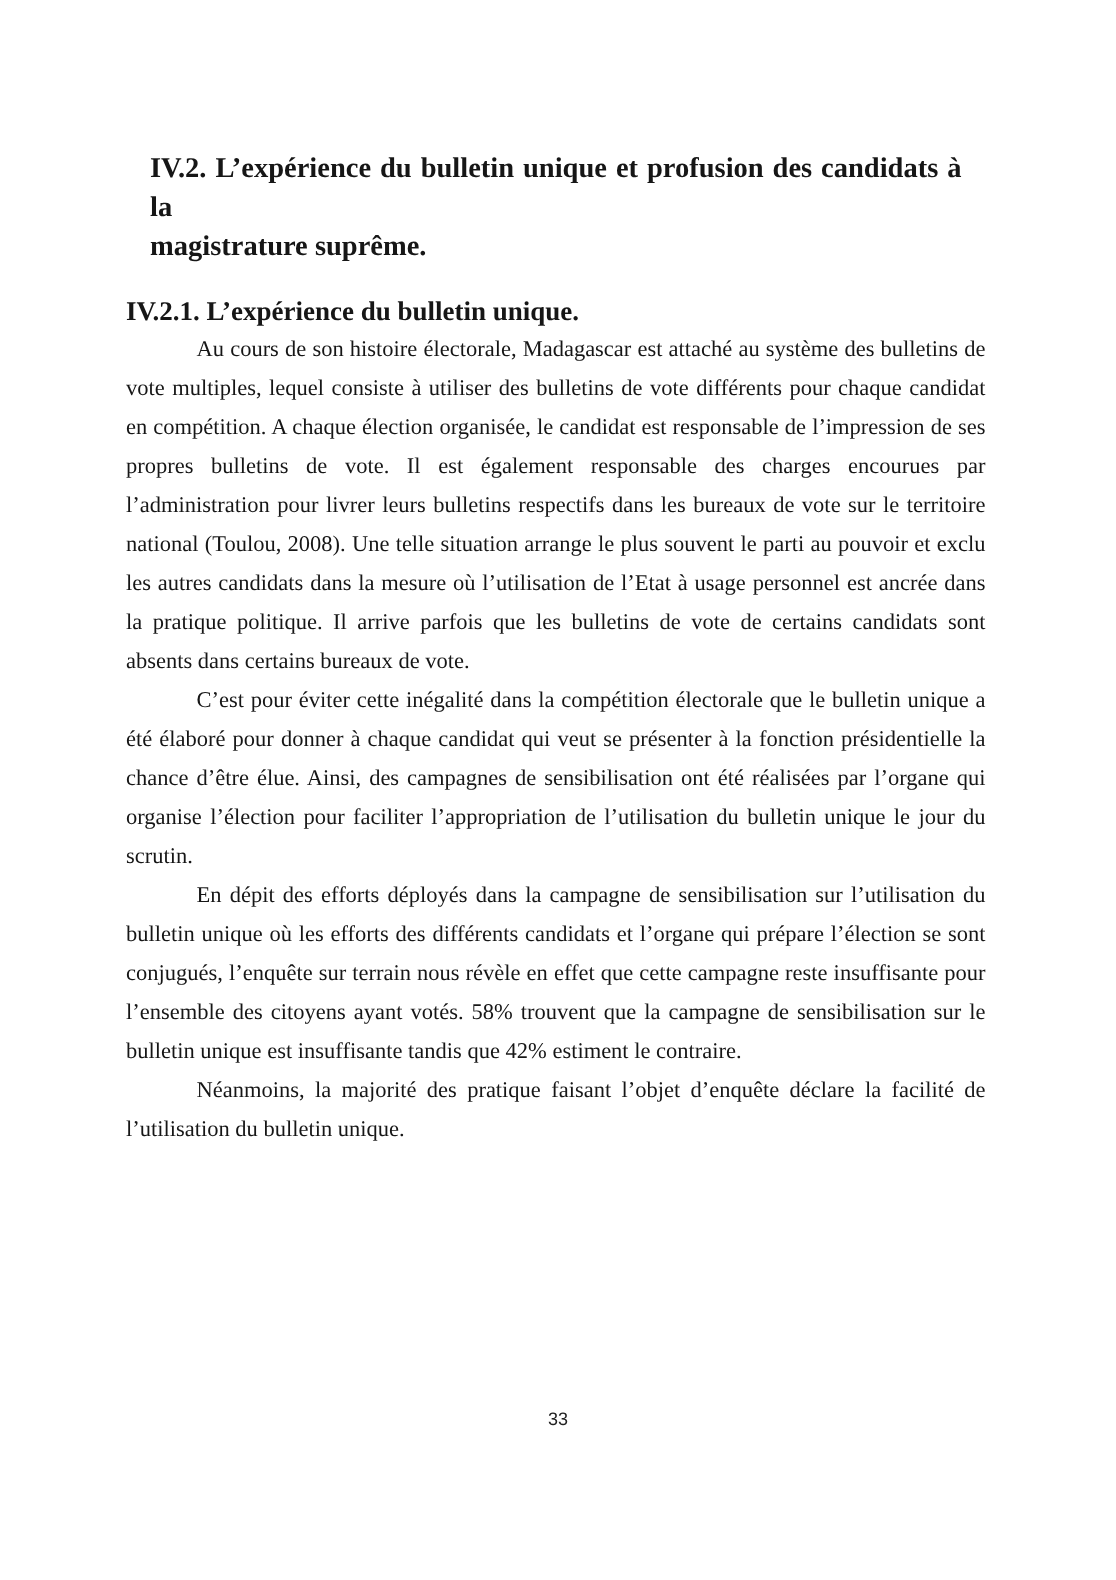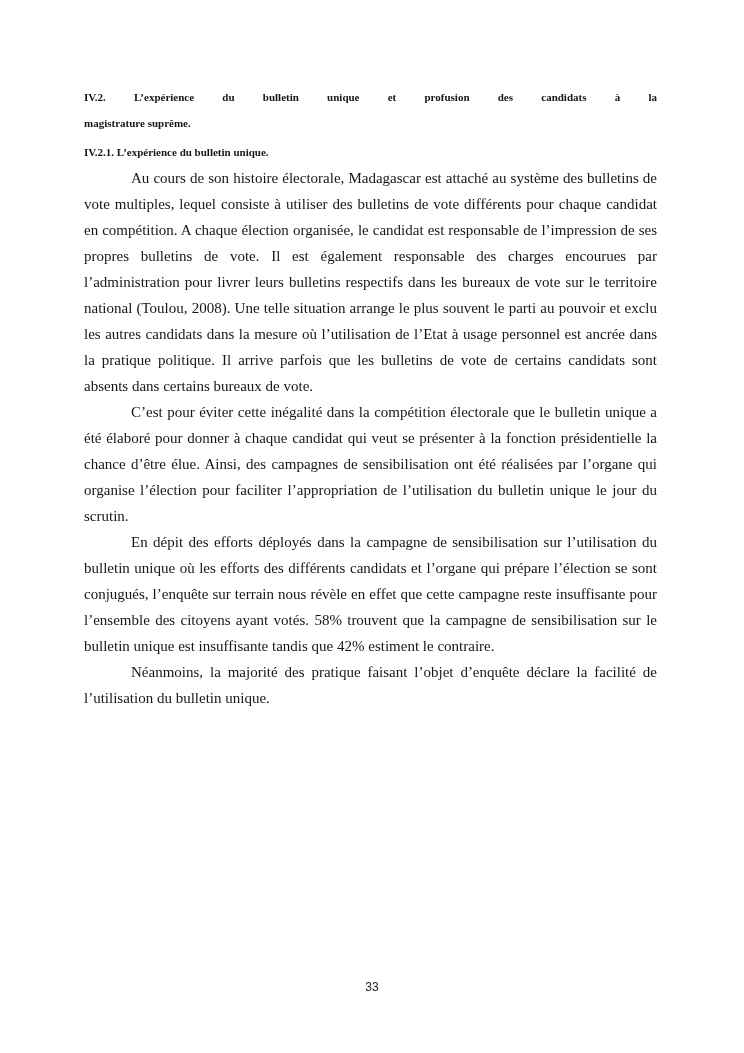--- a/index.html
+++ b/index.html
@@ -20,48 +20,48 @@
     position: absolute;
     left: 84px;
     top: 84px;
     width: 573px;
     font-size: 15px;
     line-height: 26px;
     text-align: justify;
   }
   .section-heading {
     font-weight: bold;
-    font-size: 11px;
-    margin: 0;
+    font-size: 19px;
+    margin: 16px;
   }
   .h1-line1 {
     display: block;
     text-align: justify;
     text-align-last: justify;
   }
   .h1-line2 {
     display: block;
     text-align: right;
     text-align-last: left;
   }
   .subsection-heading {
     font-weight: bold;
-    font-size: 11px;
+    font-size: 18px;
     margin: 3px 0 0 0;
     text-align: center;
     text-align-last: left;
   }
   .body-par {
     margin: 0;
     text-indent: 47px;
     text-align: justify;
   }
   .page-number {
     position: absolute;
-    top: 980px;
+    top: 939px;
     left: 0;
     width: 744px;
     text-align: center;
     font-family: "Liberation Sans", sans-serif;
     font-size: 12px;
     color: #222222;
   }
 </style>
 </head>
 <body>

